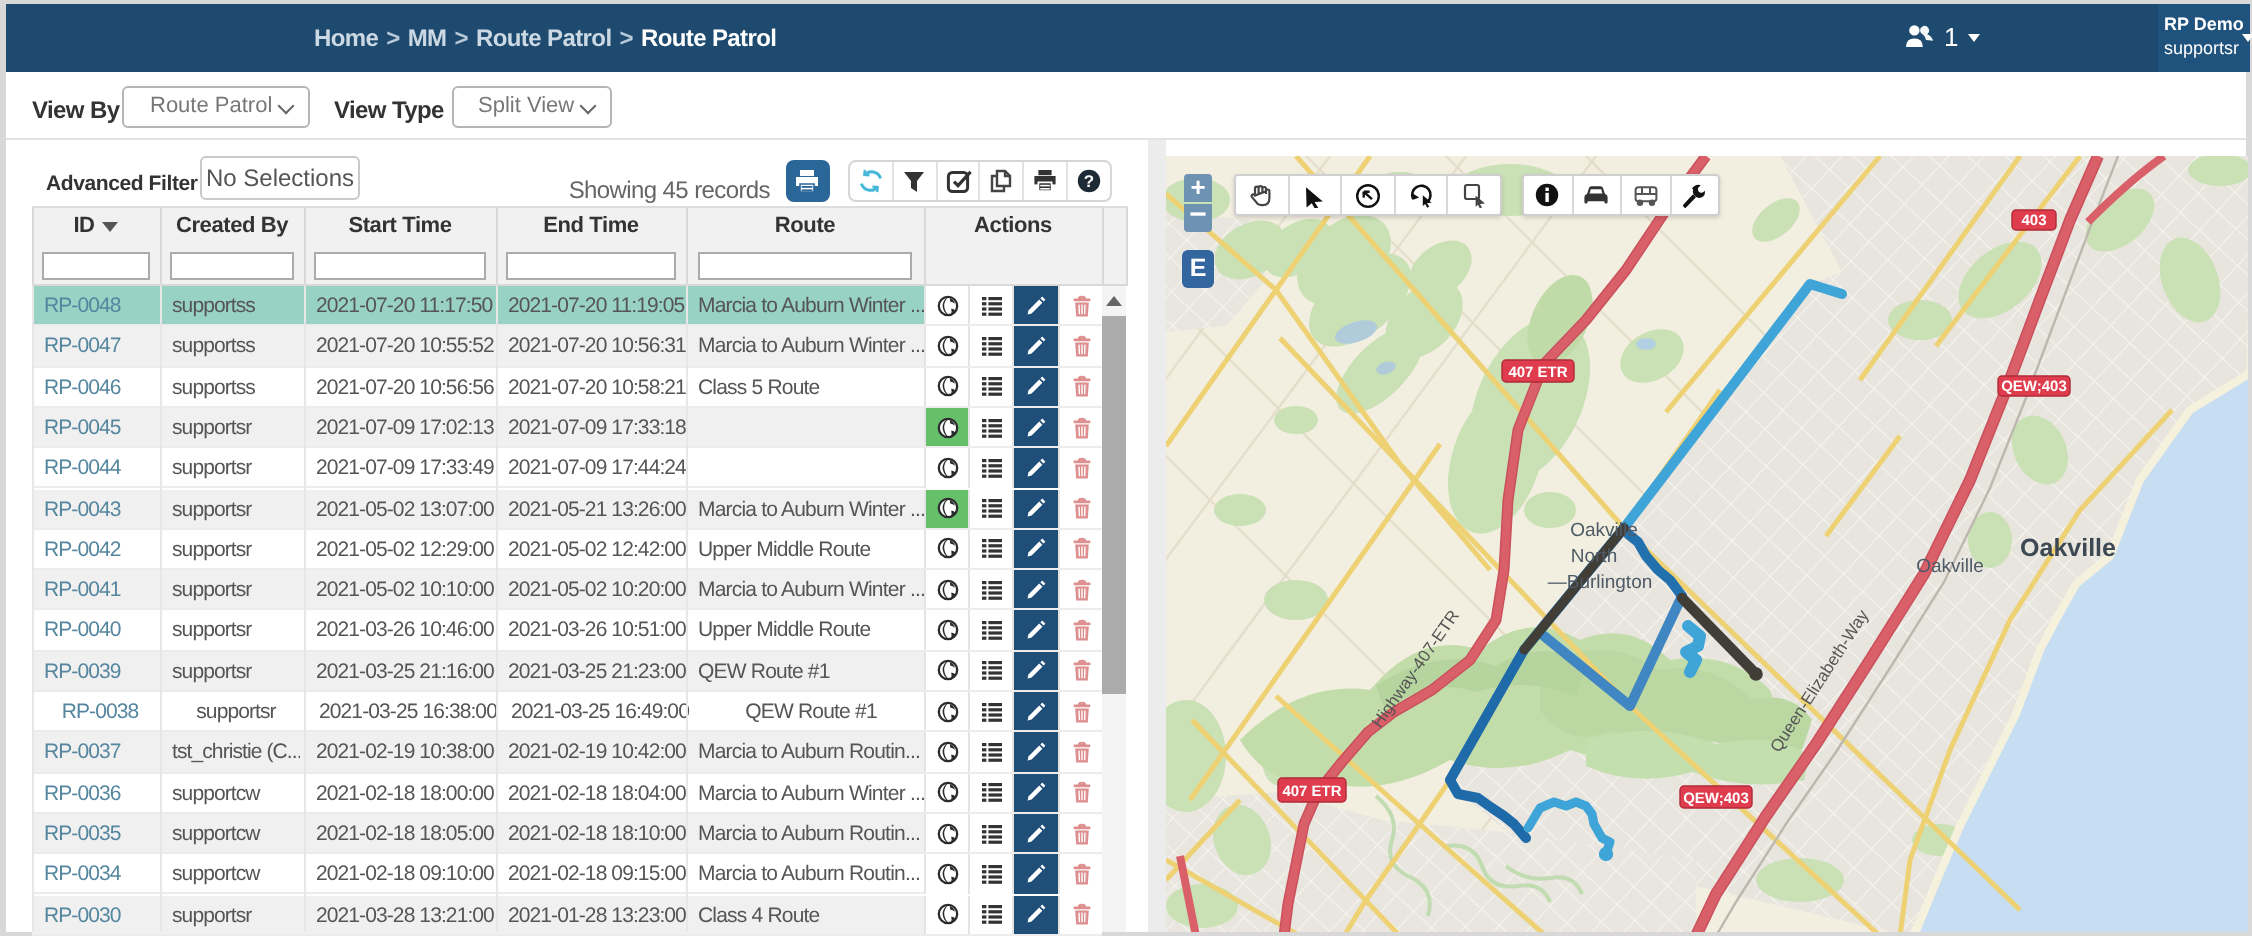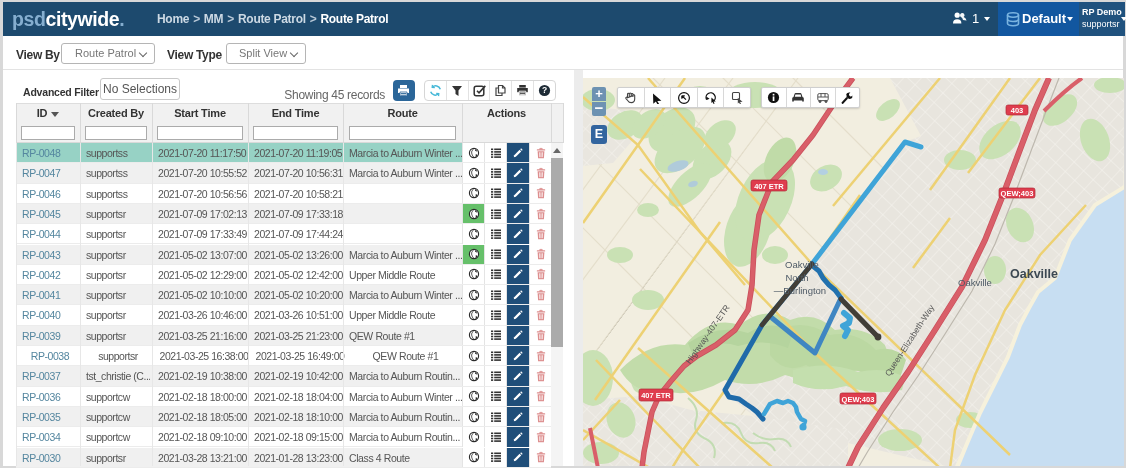--- a/index.html
+++ b/index.html
@@ -58,43 +58,31 @@
 
 .mapbtn{position:absolute;background:#fff;border:1px solid #cfcfcf;display:flex;}
 .mcell{flex:1;border-right:1px solid #d8d8d8;display:flex;align-items:center;justify-content:center;}
 .mcell:last-child{border-right:none;}
 #zplus{left:592px;top:87px;width:14px;height:14px;background:#6d92b2;border-radius:2px 2px 0 0;color:#fff;font-size:13px;font-weight:bold;text-align:center;line-height:13px;}
 #zminus{left:592px;top:102px;width:14px;height:14px;background:#6d92b2;border-radius:0 0 2px 2px;color:#fff;font-size:15px;font-weight:bold;text-align:center;line-height:11px;}
 #ebtn{left:591px;top:125px;width:16px;height:19px;background:#33659f;border-radius:3px;color:#fff;font-size:12.5px;font-weight:bold;text-align:center;line-height:19px;}
 </style></head><body>
 
 <div id="nav" class="abs">
- <div id="logo" class="abs"><span class="psd">psd</span>citywide<span style="color:#85aecf;">.</span></div>
  <div id="crumbs" class="abs">Home<span class="sep">&gt;</span>MM<span class="sep">&gt;</span>Route Patrol<span class="sep">&gt;</span><b>Route Patrol</b></div>
  <div id="acct" class="abs">
    <svg class="abs" style="left:12px;top:9px;" width="16" height="16" viewBox="0 0 16 16">
         <g fill="#fff">
           <circle cx="5.2" cy="4.2" r="2.6"></circle>
           <path d="M1 12.5 Q1 8.3 5.2 8.3 Q9.4 8.3 9.4 12.5 Z"></path>
           <path d="M9.2 2.2 a2.3 2.3 0 0 1 2.4 3.9 Q13.8 7 14.6 9.4 L11 9 Q10.6 7.2 9.6 6.4 A2.3 2.3 0 0 1 9.2 2.2 Z" opacity="0.95"></path>
         </g>
       </svg>
    <div class="abs" style="left:32px;top:9px;font-size:13px;">1</div>
    <div class="caret abs" style="left:44px;top:15px;"></div>
- </div>
- <div id="defaultbox" class="abs">
-   <svg class="abs" style="left:8px;top:10px;" width="14" height="15" viewBox="0 0 14 15">
-        <g fill="none" stroke="#7ab4e0" stroke-width="1.6">
-          <ellipse cx="7" cy="3" rx="5.5" ry="2.2"></ellipse>
-          <path d="M1.5 3 V11.5 A5.5 2.2 0 0 0 12.5 11.5 V3"></path>
-          <path d="M1.5 7.3 A5.5 2.2 0 0 0 12.5 7.3"></path>
-        </g>
-      </svg>
-   <div class="abs" style="left:24px;top:9px;font-size:13px;font-weight:bold;">Default</div>
-   <div class="caret abs" style="left:69px;top:15px;"></div>
  </div>
  <div id="rpbox" class="abs">RP Demo<br><span class="sub">supportsr</span>
    <div class="caret abs" style="left:42px;top:15px;"></div>
  </div>
 </div>
 <div id="viewbar" class="abs">
   <div class="vlabel abs" style="left:13px;top:12px;text-align:right;">View By</div>
   <div class="selectbox" style="left:58px;top:7px;width:94px;padding-left:13px;">Route Patrol<div class="selchev"></div></div>
   <div class="vlabel abs" style="left:164px;top:12px;">View Type</div>
   <div class="selectbox" style="left:223px;top:7px;width:80px;padding-left:12px;">Split View<div class="selchev"></div></div>
@@ -280,20 +268,21 @@
             </g>
           </g>
         </svg>
       </div>
 </div>
 <div class="row " style="top:80.6px;">
 <div class="c id" style="left:6px;width:56px;">RP-0046</div>
 <div class="c" style="left:70px;width:64px;">supportss</div>
 <div class="c" style="left:142px;width:92px;">2021-07-20 10:56:56</div>
 <div class="c" style="left:238px;width:92px;">2021-07-20 10:58:21</div>
+<div class="c" style="left:333px;width:113px;letter-spacing:-0.4px;">Class 5 Route</div>
 <div class="acell" style="left:446px;width:22px;background:#fff;">
         <svg width="12" height="12" viewBox="0 0 12 12">
           <circle cx="6" cy="6" r="4.6" fill="#fff" stroke="#2b2b2b" stroke-width="1.15"></circle>
           <path d="M6.1 1.5 Q4.0 3.5 4.1 6 Q4.2 8.5 6.3 10.5 L5.6 10.4 Q3.4 8.4 3.3 6 Q3.3 3.5 5.4 1.6 Z" fill="#2b2b2b"></path>
           <path d="M7.0 2.0 Q9.0 2.9 9.5 4.9 Q8.4 4.0 7.1 3.8 Z" fill="#2b2b2b"></path>
           <path d="M7.6 7.4 Q9.0 7.2 9.6 8.3 Q8.8 9.7 7.3 10.2 Q8.1 8.8 7.6 7.4 Z" fill="#2b2b2b"></path>
         </svg>
       </div>
 <div class="acell" style="left:468px;width:22px;background:#fff;">
         <svg width="12" height="12" viewBox="0 0 12 12">
@@ -429,21 +418,21 @@
               <path d="M7.5 5.3 l-0.2 4.8"></path>
             </g>
           </g>
         </svg>
       </div>
 </div>
 <div class="row alt" style="top:141.5px;">
 <div class="c id" style="left:6px;width:56px;">RP-0043</div>
 <div class="c" style="left:70px;width:64px;">supportsr</div>
 <div class="c" style="left:142px;width:92px;">2021-05-02 13:07:00</div>
-<div class="c" style="left:238px;width:92px;">2021-05-02 13:26:00</div>
+<div class="c" style="left:238px;width:92px;">2021-05-21 13:26:00</div>
 <div class="c" style="left:333px;width:113px;letter-spacing:-0.4px;">Marcia to Auburn Winter ...</div>
 <div class="acell" style="left:446px;width:22px;background:#66c06a;">
         <svg width="12" height="12" viewBox="0 0 12 12">
           <circle cx="6" cy="6" r="4.6" fill="#fff" stroke="#2b2b2b" stroke-width="1.15"></circle>
           <path d="M6.1 1.5 Q4.0 3.5 4.1 6 Q4.2 8.5 6.3 10.5 L5.6 10.4 Q3.4 8.4 3.3 6 Q3.3 3.5 5.4 1.6 Z" fill="#2b2b2b"></path>
           <path d="M7.0 2.0 Q9.0 2.9 9.5 4.9 Q8.4 4.0 7.1 3.8 Z" fill="#2b2b2b"></path>
           <path d="M7.6 7.4 Q9.0 7.2 9.6 8.3 Q8.8 9.7 7.3 10.2 Q8.1 8.8 7.6 7.4 Z" fill="#2b2b2b"></path>
         </svg>
       </div>
 <div class="acell" style="left:468px;width:22px;background:#fff;">

